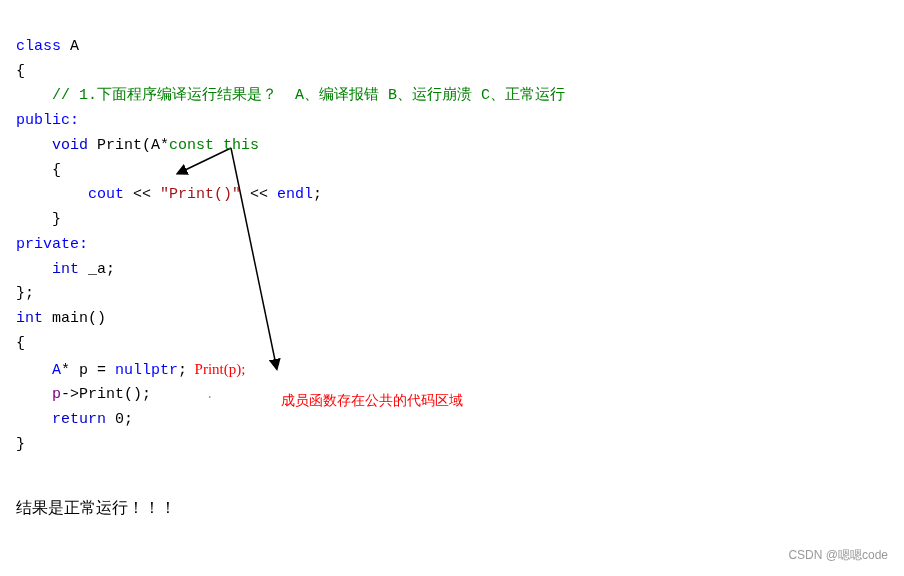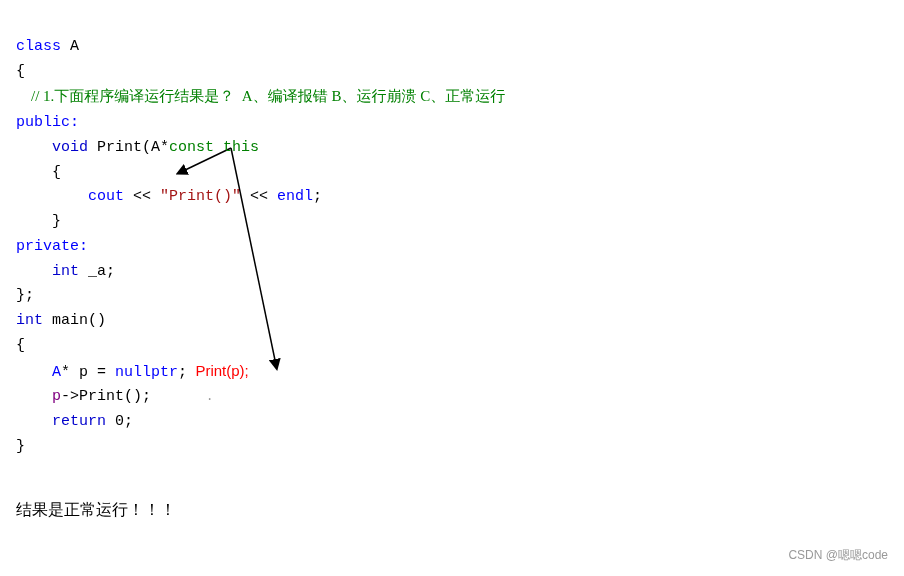--- a/index.html
+++ b/index.html
@@ -13,38 +13,38 @@
       width: 904px;
       min-height: 576px;
     }
     .code-area {
       line-height: 1.65;
       white-space: pre;
       position: relative;
     }
     .kw { color: #0000ff; }
     .kw2 { color: #0000cc; }
-    .comment { color: #008000; font-family: Liberation Serif, serif; }
+    .comment { color: #008000; }
     .string { color: #a31515; }
     .access { color: #0000ff; }
     .result-text {
       font-family: 'Microsoft YaHei', 'SimHei', sans-serif;
       font-size: 16px;
       color: #000;
       margin-top: 16px;
     }
     .watermark {
       position: absolute;
       bottom: 12px;
       right: 16px;
       font-family: 'Microsoft YaHei', sans-serif;
       font-size: 12px;
       color: #999;
     }
-    .inline-red { color: #ff0000; font-family: Liberation Sans, sans-serif; }
+    .inline-red { color: #ff0000; font-family: Liberation Serif, serif; }
   </style>
 </head>
 <body>
 
 <div style="position:relative;">
 
   <svg style="position:absolute;top:0;left:0;width:100%;height:100%;pointer-events:none;overflow:visible;" xmlns="http://www.w3.org/2000/svg">
 
     <defs>
       <marker id="arrowhead" markerWidth="8" markerHeight="8" refX="4" refY="4" orient="auto">
@@ -72,20 +72,21 @@
 <span><span class="kw2">int</span> main()</span>
 <span>{</span>
 <span>    <span style="color:#0000ff;">A</span>* p = <span style="color:#0000ff;margin-top:24px;">nullptr</span>;<span class="inline-red">  Print(p);</span></span>
 <span>    <span style="color:#800080;">p</span>-&gt;Print();<span style="font-size:13px;color:#999;">       .</span></span>
 <span>    <span class="kw2">return</span> 0;</span>
 <span>}</span>
   </div>
 
   <div style="position:absolute; top:355px; left:265px; color:#ff0000; font-family:'Microsoft YaHei','SimHei',sans-serif; font-size:14px; line-height:1.7;">
     <br>
+    <span>成员函数存在公共的代码区域</span>
   </div>
 </div>
 
 <div class="result-text">
   结果是正常运行！！！
 </div>
 
 <div class="watermark">
   CSDN @嗯嗯code
 </div>

